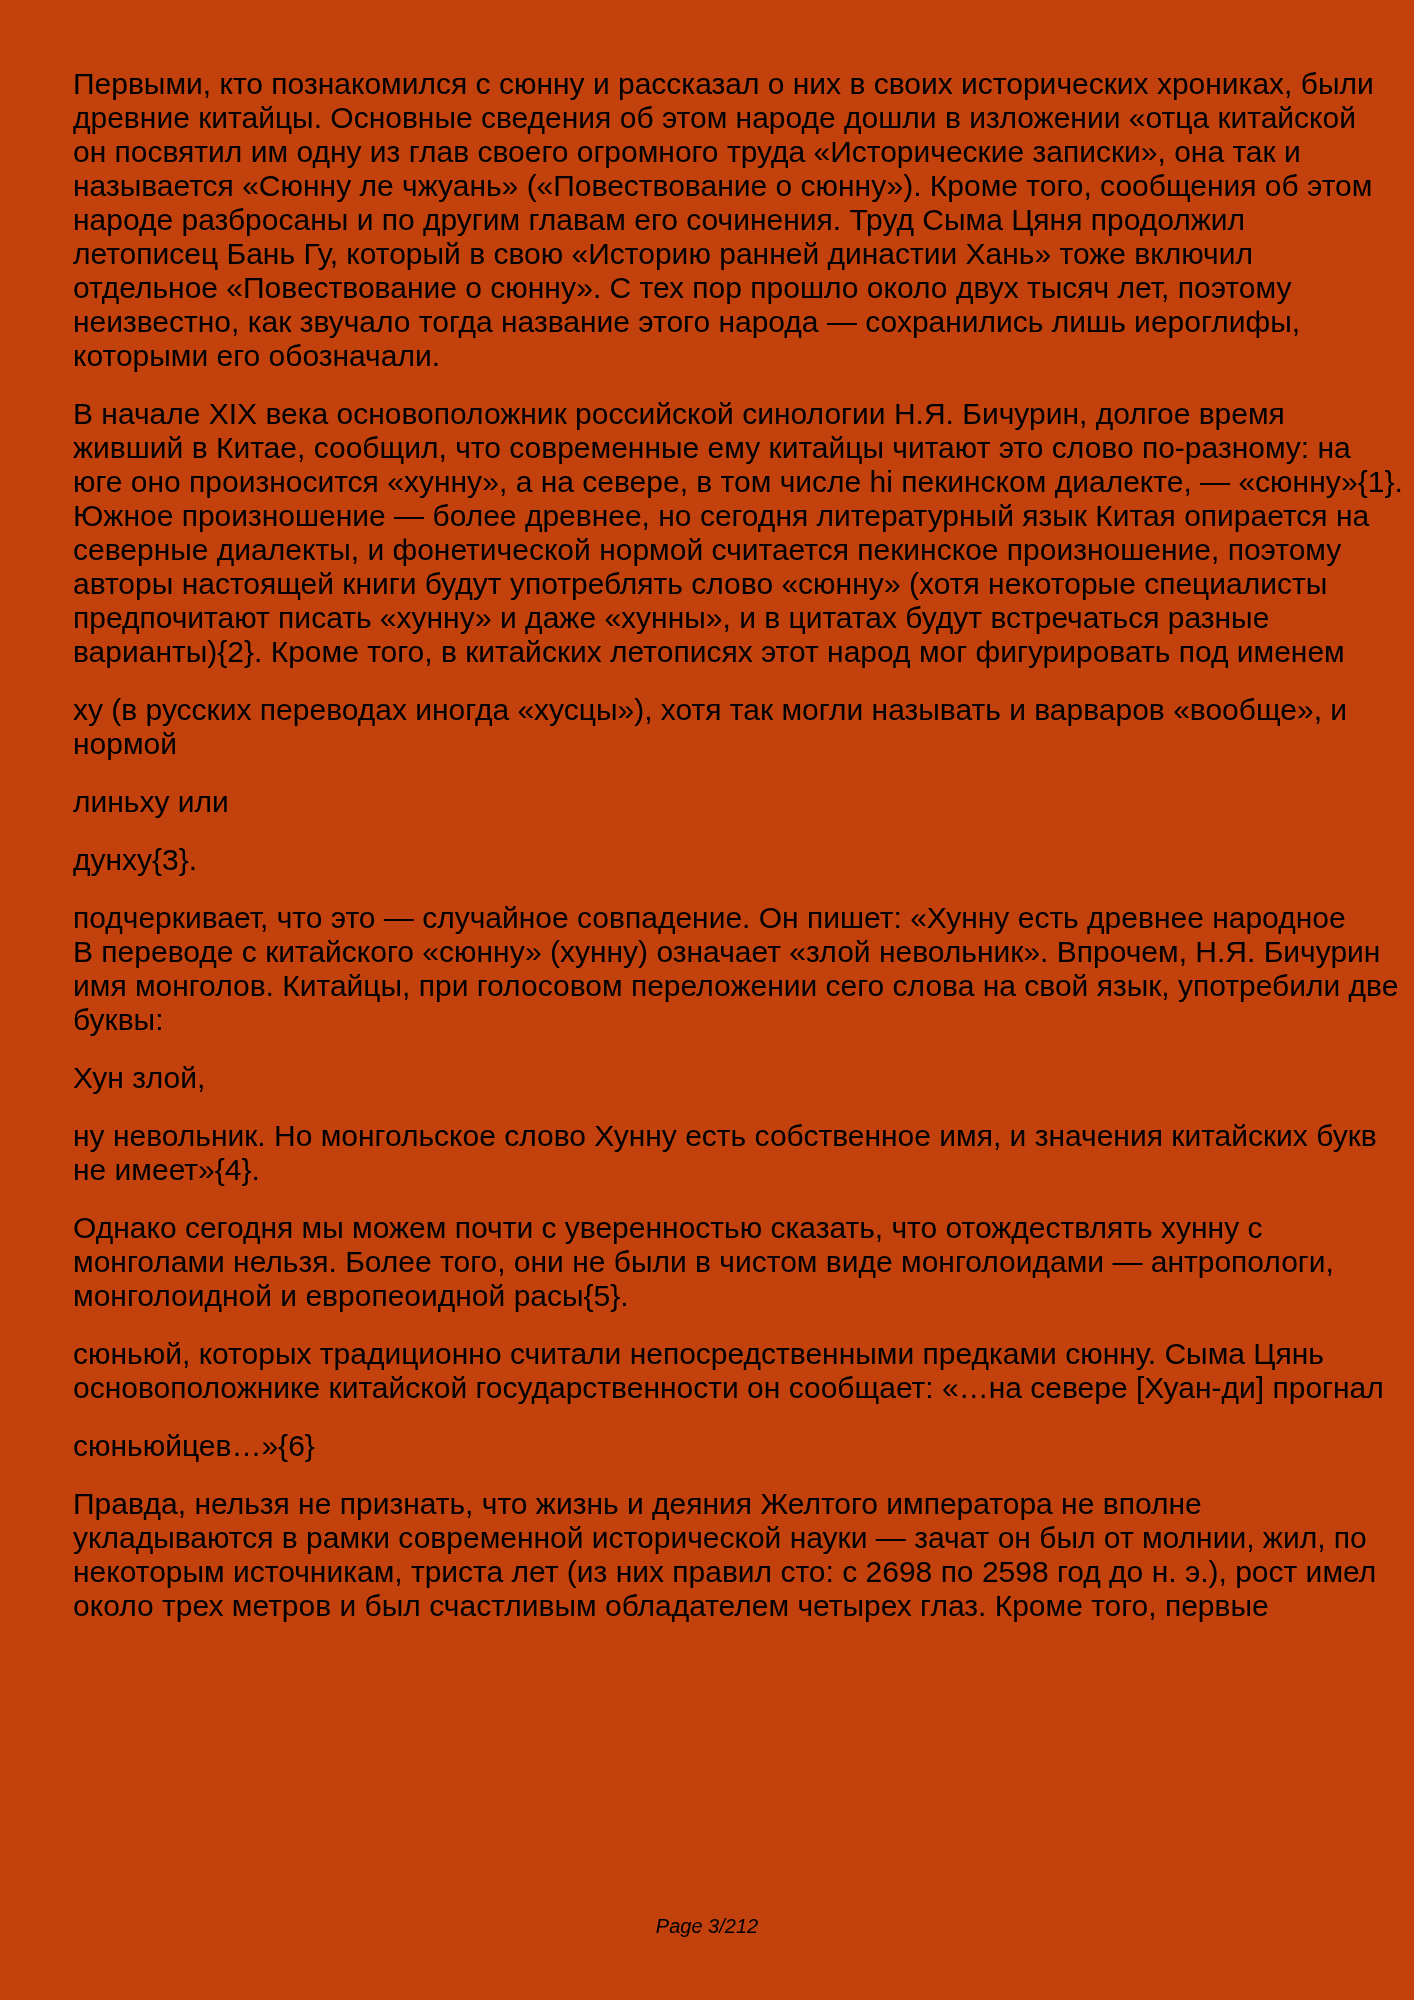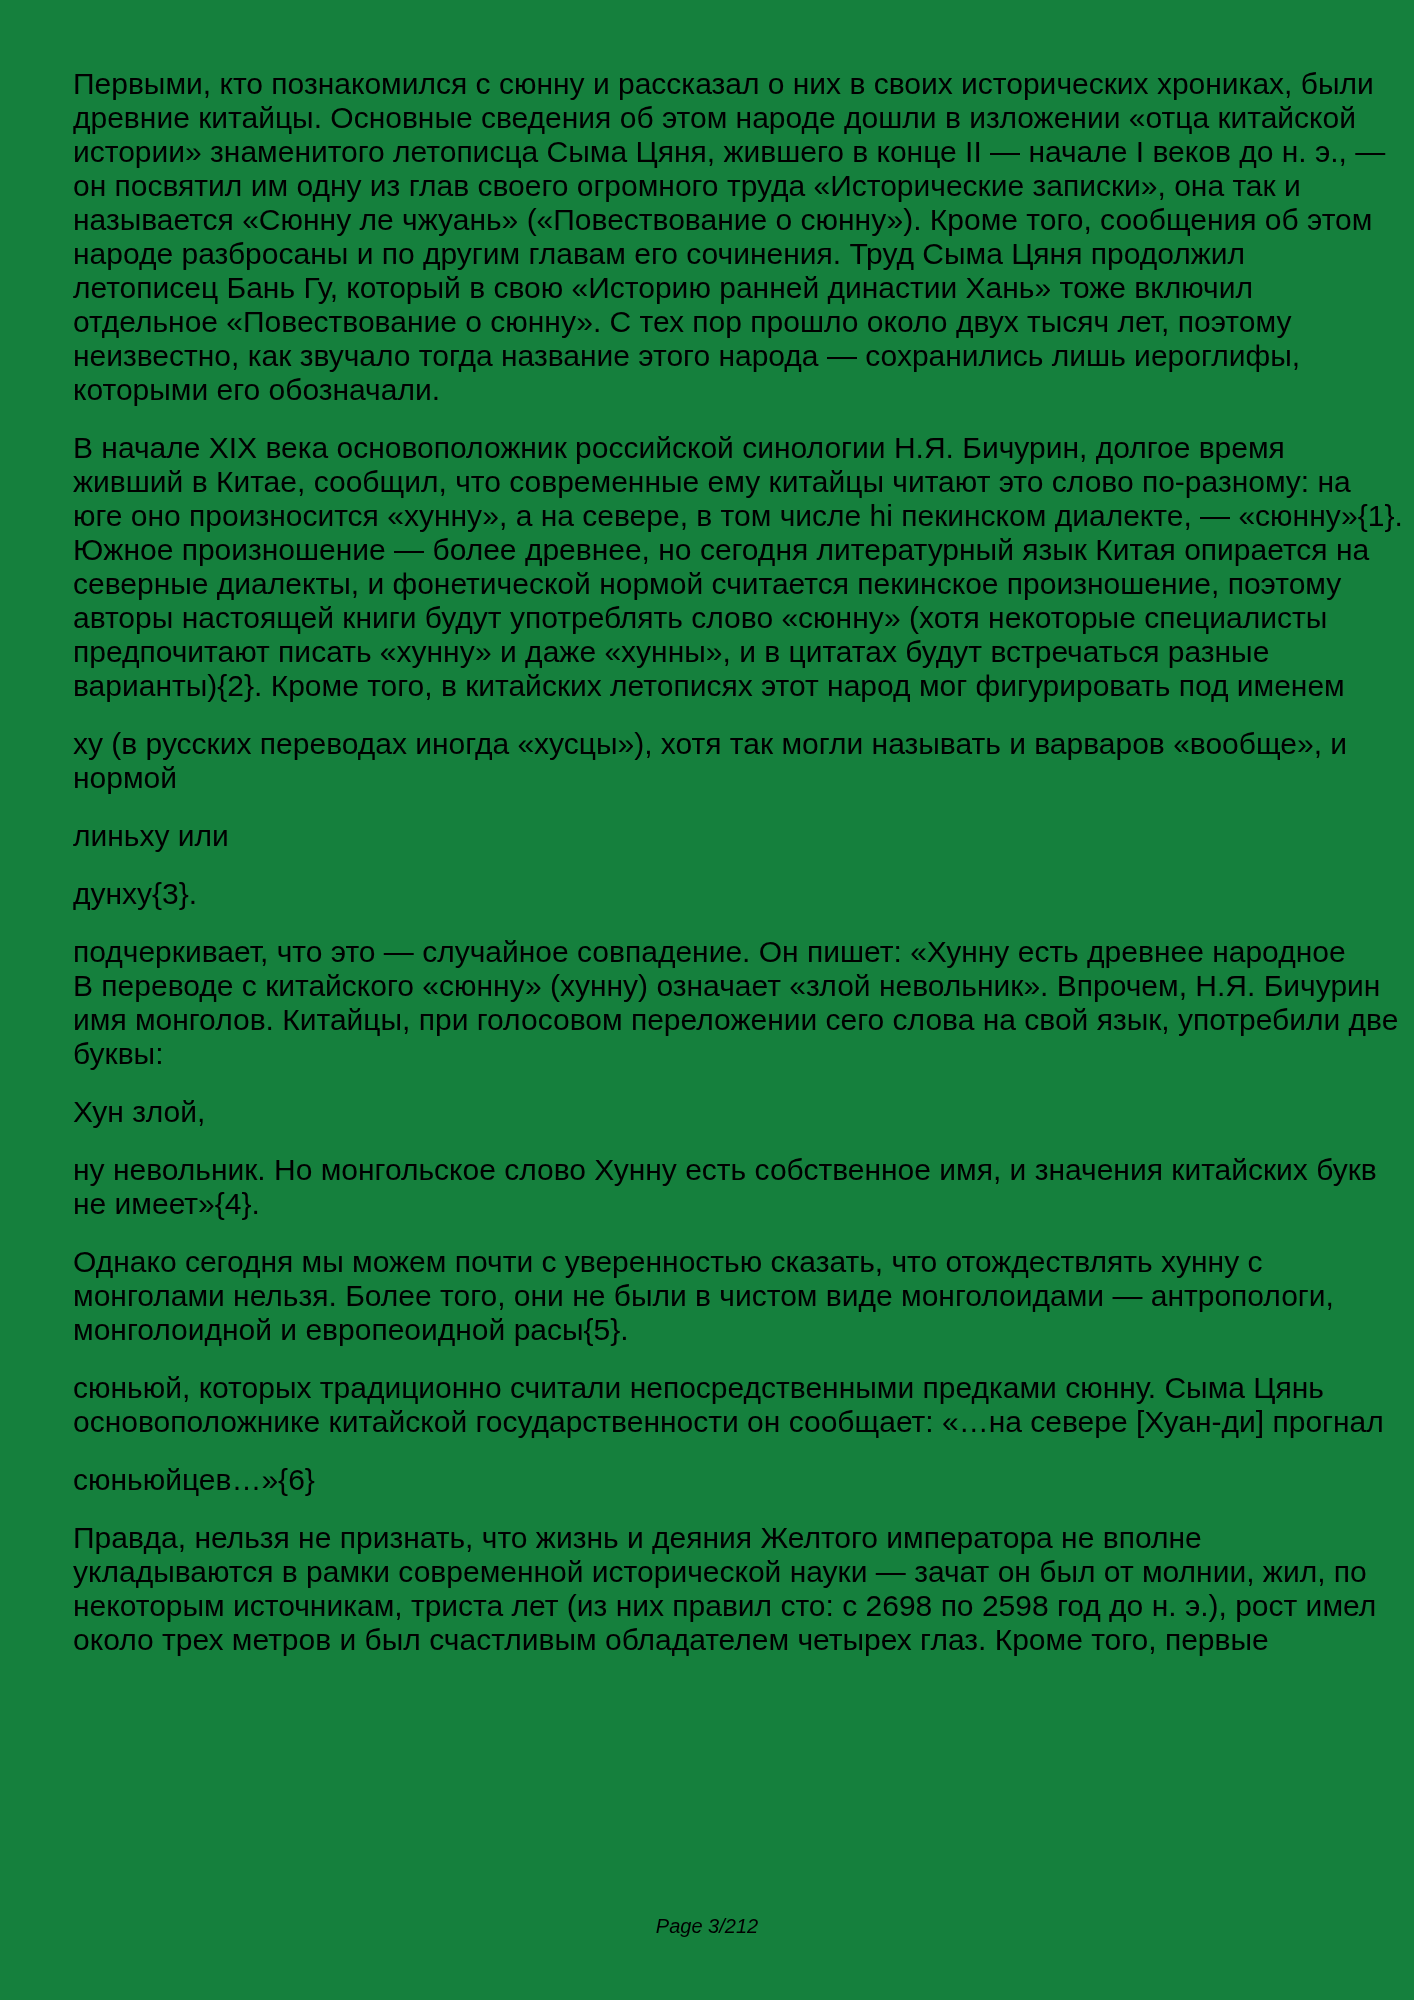--- a/index.html
+++ b/index.html
@@ -14,21 +14,21 @@
     color: #000000;
     overflow: hidden;
     font-family: "Liberation Sans", sans-serif;
   }
   .page {
     position: absolute;
     left: 0;
     top: 0;
     width: 1414px;
     height: 2000px;
-    background: #15803d;
+    background: #c2410c;
   }
   .content {
     position: absolute;
     left: 73px;
     top: 67px;
     width: 1305px;
   }
   .paragraph {
     margin: 0 0 24px 0;
     padding: 0;
@@ -54,21 +54,20 @@
   }
 </style>
 </head>
 <body>
 
 <div class="page">
   <div class="content" id="content">
       <div class="paragraph">
         <div class="line">Первыми, кто познакомился с сюнну и рассказал о них в своих исторических хрониках, были</div>
         <div class="line">древние китайцы. Основные сведения об этом народе дошли в изложении «отца китайской</div>
-        <div class="line">истории» знаменитого летописца Сыма Цяня, жившего в конце II — начале I веков до н. э., —</div>
         <div class="line">он посвятил им одну из глав своего огромного труда «Исторические записки», она так и</div>
         <div class="line">называется «Сюнну ле чжуань» («Повествование о сюнну»). Кроме того, сообщения об этом</div>
         <div class="line">народе разбросаны и по другим главам его сочинения. Труд Сыма Цяня продолжил</div>
         <div class="line">летописец Бань Гу, который в свою «Историю ранней династии Хань» тоже включил</div>
         <div class="line">отдельное «Повествование о сюнну». С тех пор прошло около двух тысяч лет, поэтому</div>
         <div class="line">неизвестно, как звучало тогда название этого народа — сохранились лишь иероглифы,</div>
         <div class="line">которыми его обозначали.</div>
       </div>
       <div class="paragraph">
         <div class="line">В начале XIX века основоположник российской синологии Н.Я. Бичурин, долгое время</div>

